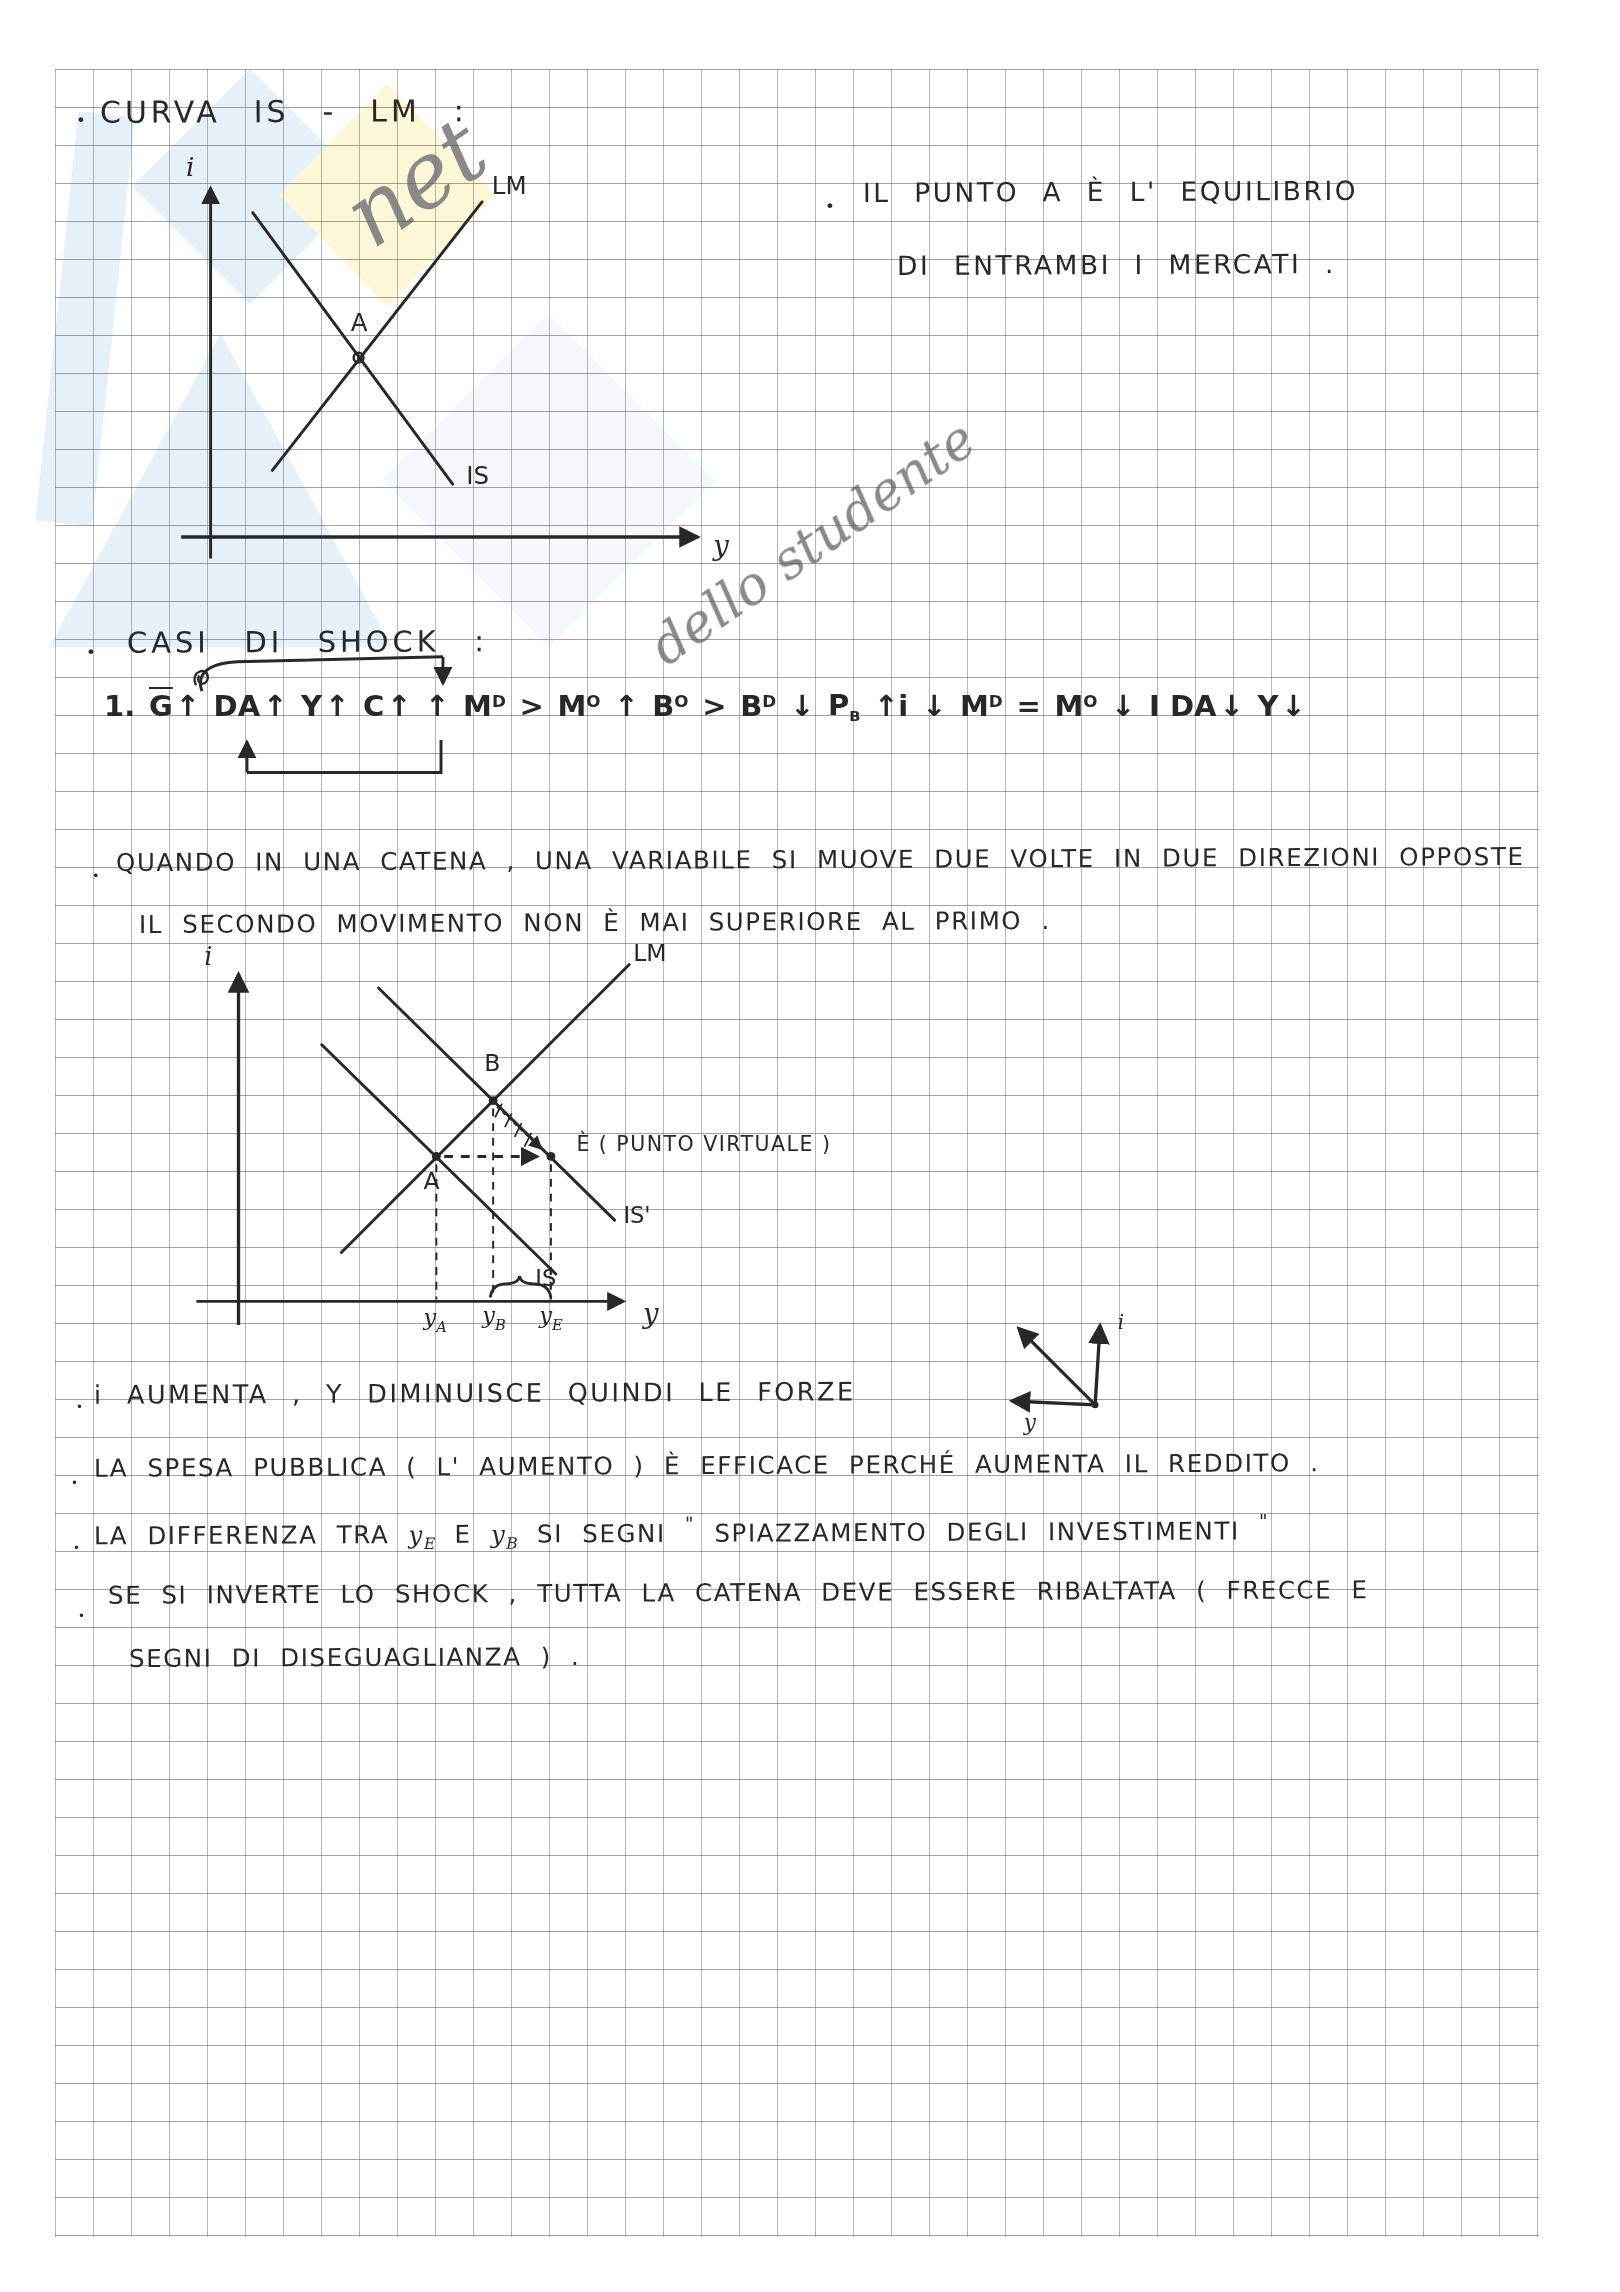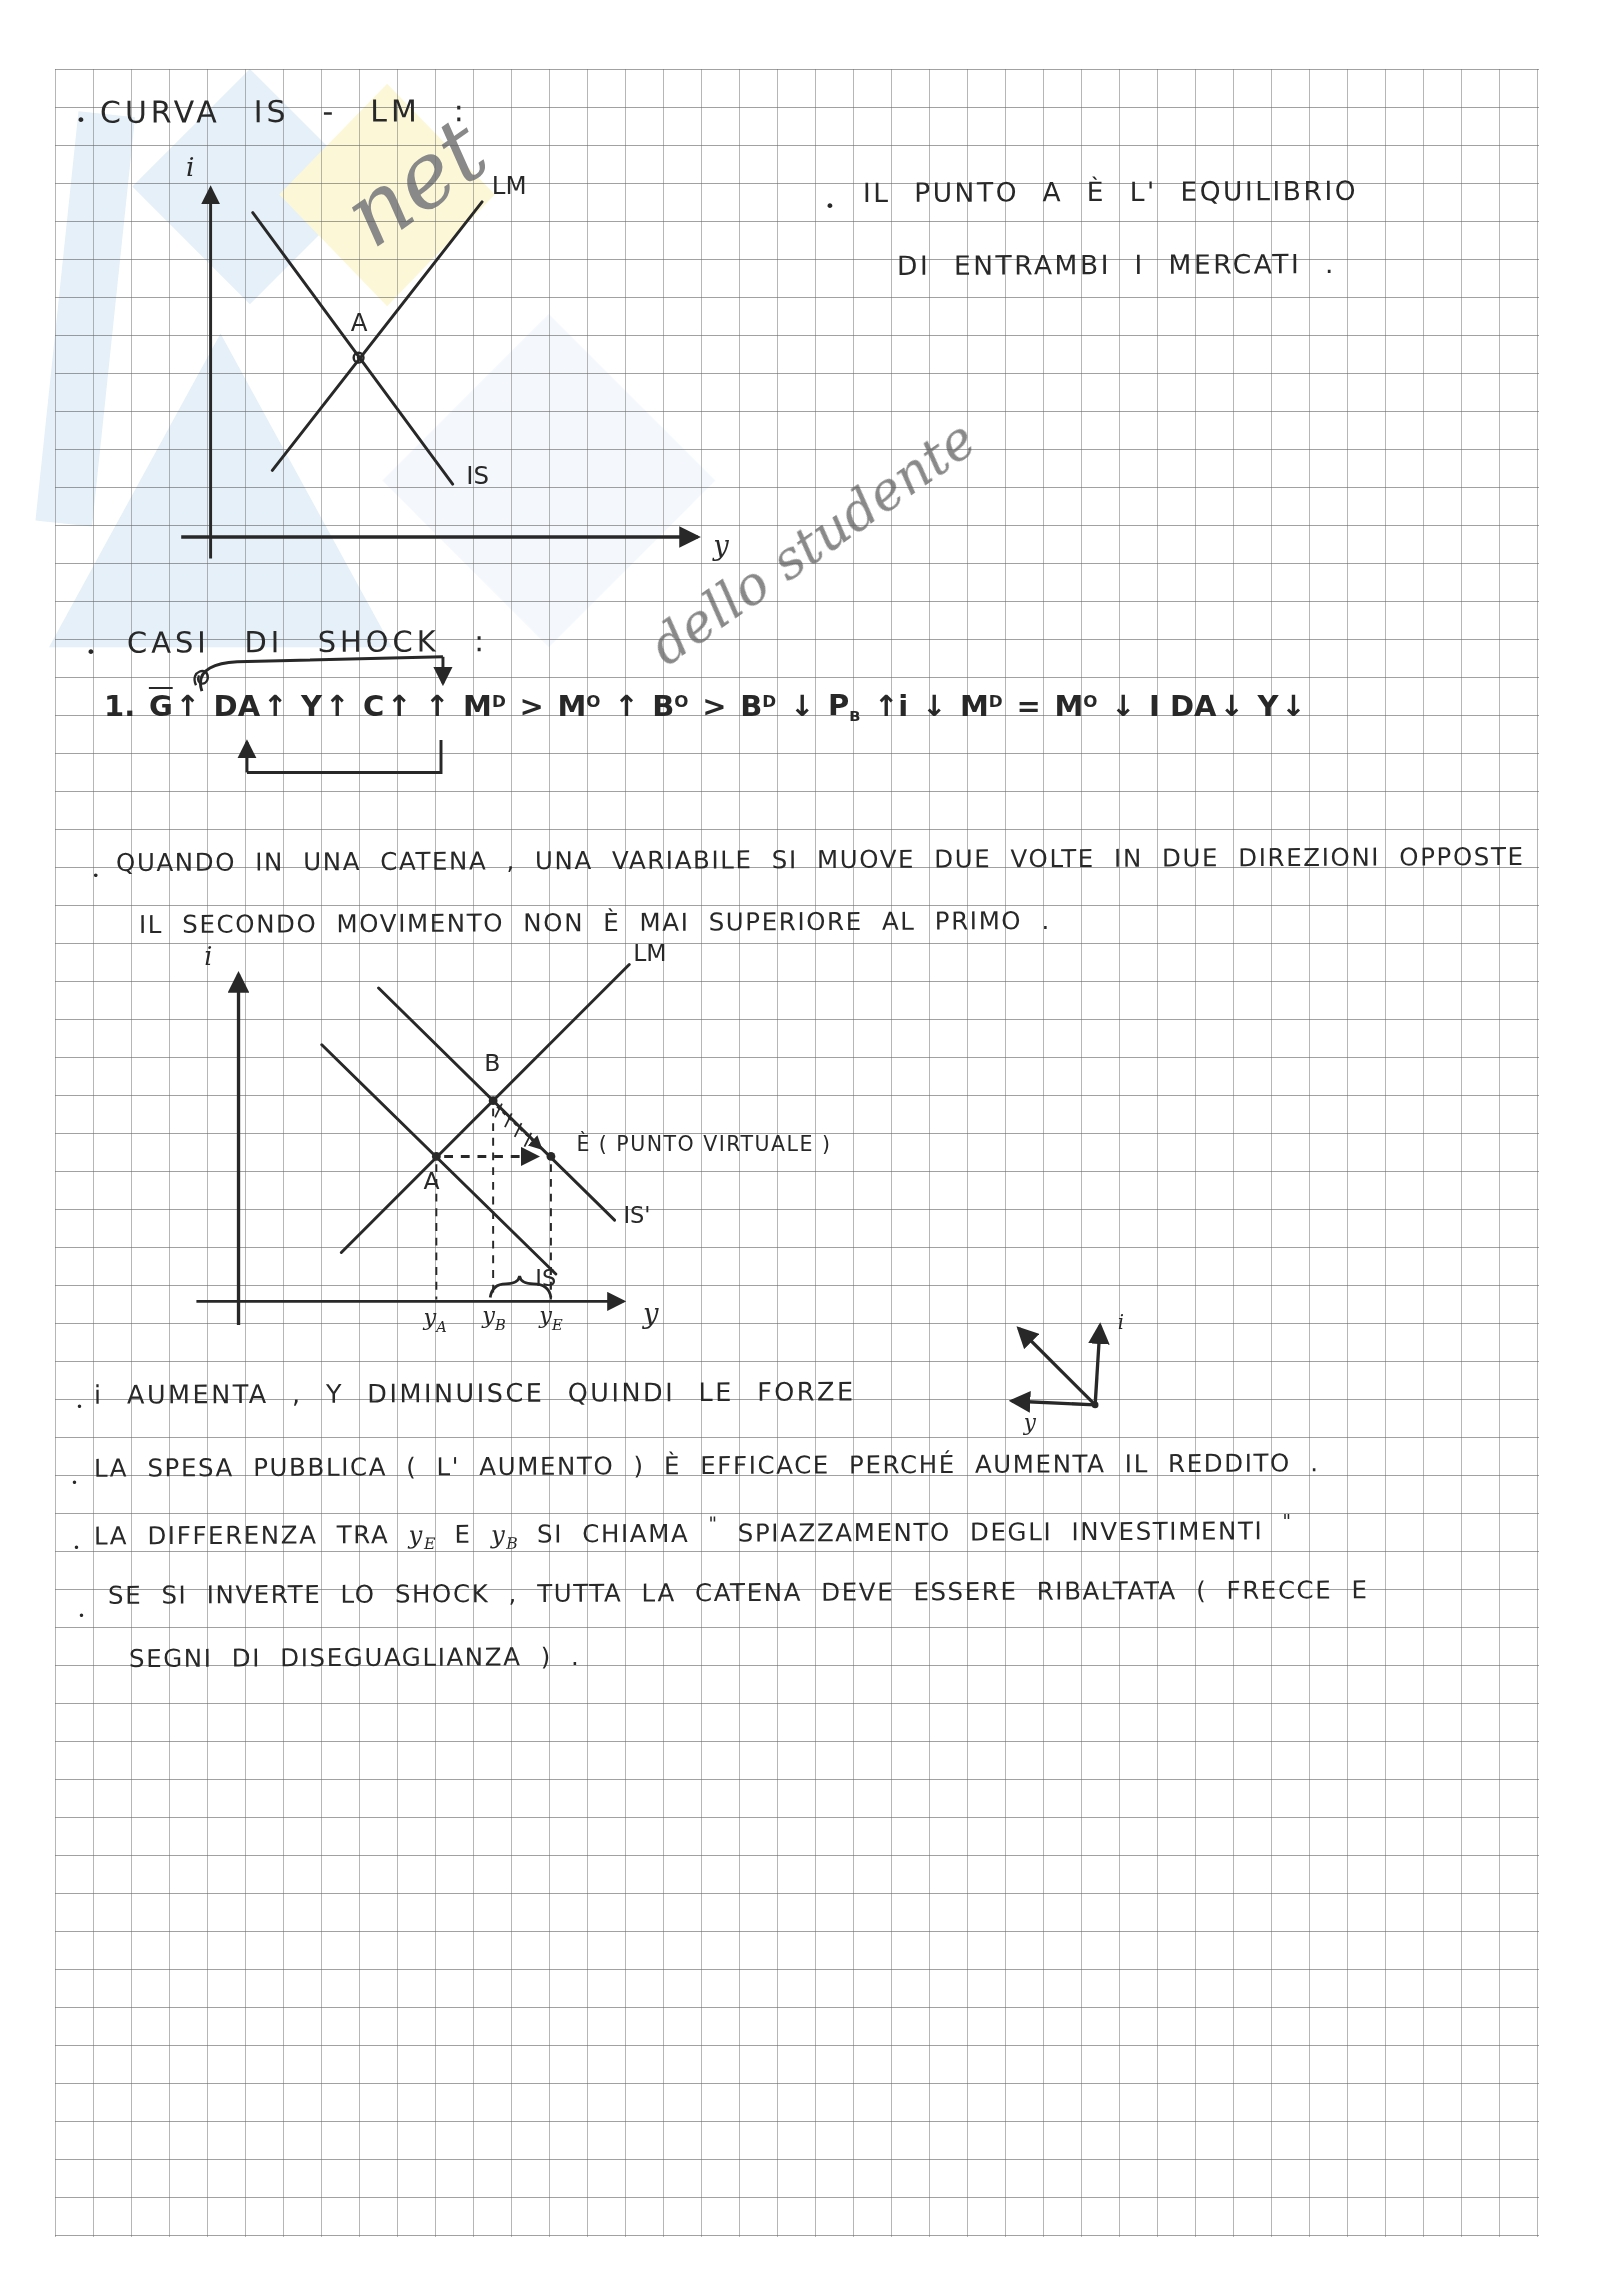--- a/index.html
+++ b/index.html
@@ -173,21 +173,21 @@
 
   <span class="blt" style="left:71px;top:1476px;font-size:11.8px;">•</span>
   <div class="hw t25" style="left:94px;top:1451px;">LA SPESA PUBBLICA ( L' AUMENTO ) È EFFICACE PERCHÉ AUMENTA IL REDDITO .</div>
 
   <span class="blt" style="left:73px;top:1541px;font-size:11.8px;">•</span>
   <div class="hw t25" style="left:94px;top:1513px;">
     <span>LA DIFFERENZA TRA</span>
     <span class="mathlbl"><span>y</span><span class="subv">E</span></span>
     <span>E</span>
     <span class="mathlbl"><span>y</span><span class="subv">B</span></span>
-    <span>SI CHIAMA</span>
+    <span>SI SEGNI</span>
     <span class="q">"</span>
     <span>SPIAZZAMENTO DEGLI INVESTIMENTI</span>
     <span class="q">"</span>
   </div>
 
   <span class="blt" style="left:78px;top:1609px;font-size:11.8px;">•</span>
   <div class="hw t25" style="left:108px;top:1578px;">SE SI INVERTE LO SHOCK , TUTTA LA CATENA DEVE ESSERE RIBALTATA ( FRECCE E</div>
   <div class="hw t25" style="left:129px;top:1643px;">SEGNI DI DISEGUAGLIANZA ) .</div>
 
 </div>

